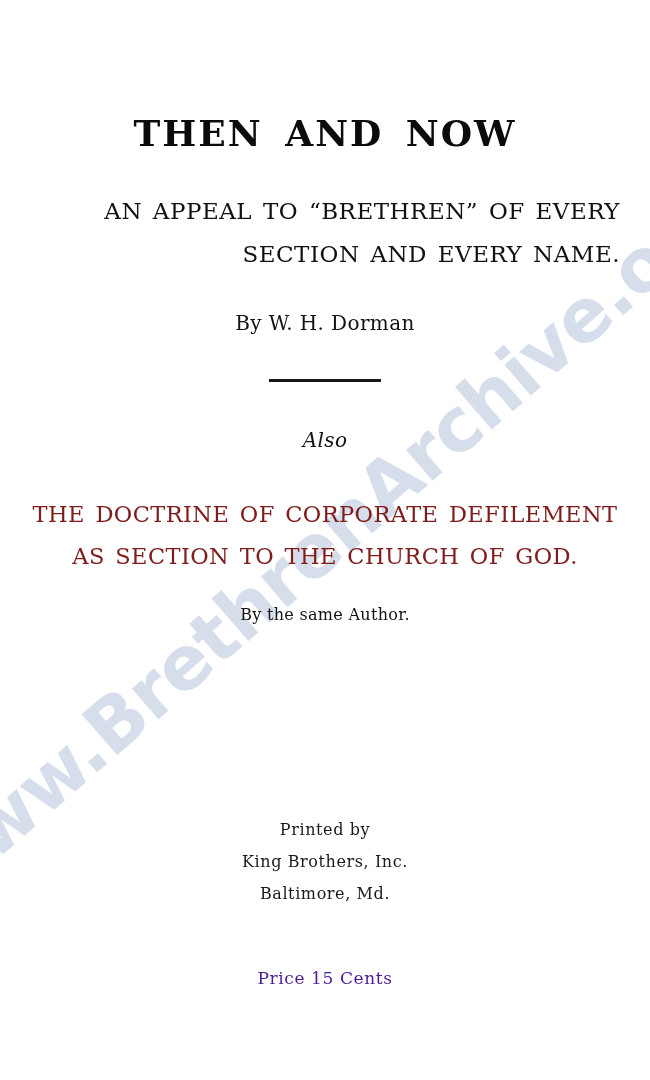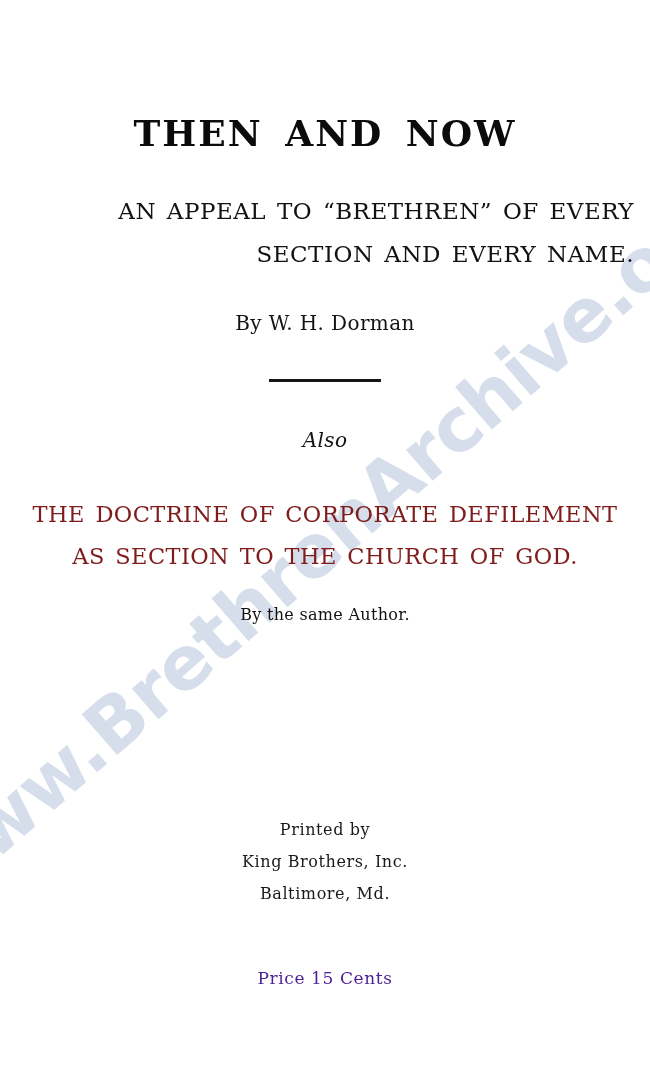--- a/index.html
+++ b/index.html
@@ -40,21 +40,21 @@
     white-space: nowrap;
   }
 
   
   .page {
     position: relative;
     z-index: 10;
     width: 650px;
     height: 878px;
     box-sizing: border-box;
-    padding: 0 16px;
+    padding: 0 30px;
     text-align: center;
   }
 
   .main-title {
     margin: 0;
     padding-top: 112px;
     font-family: "DejaVu Serif", serif;
     font-weight: bold;
     font-size: 36px;
     letter-spacing: 2px;

